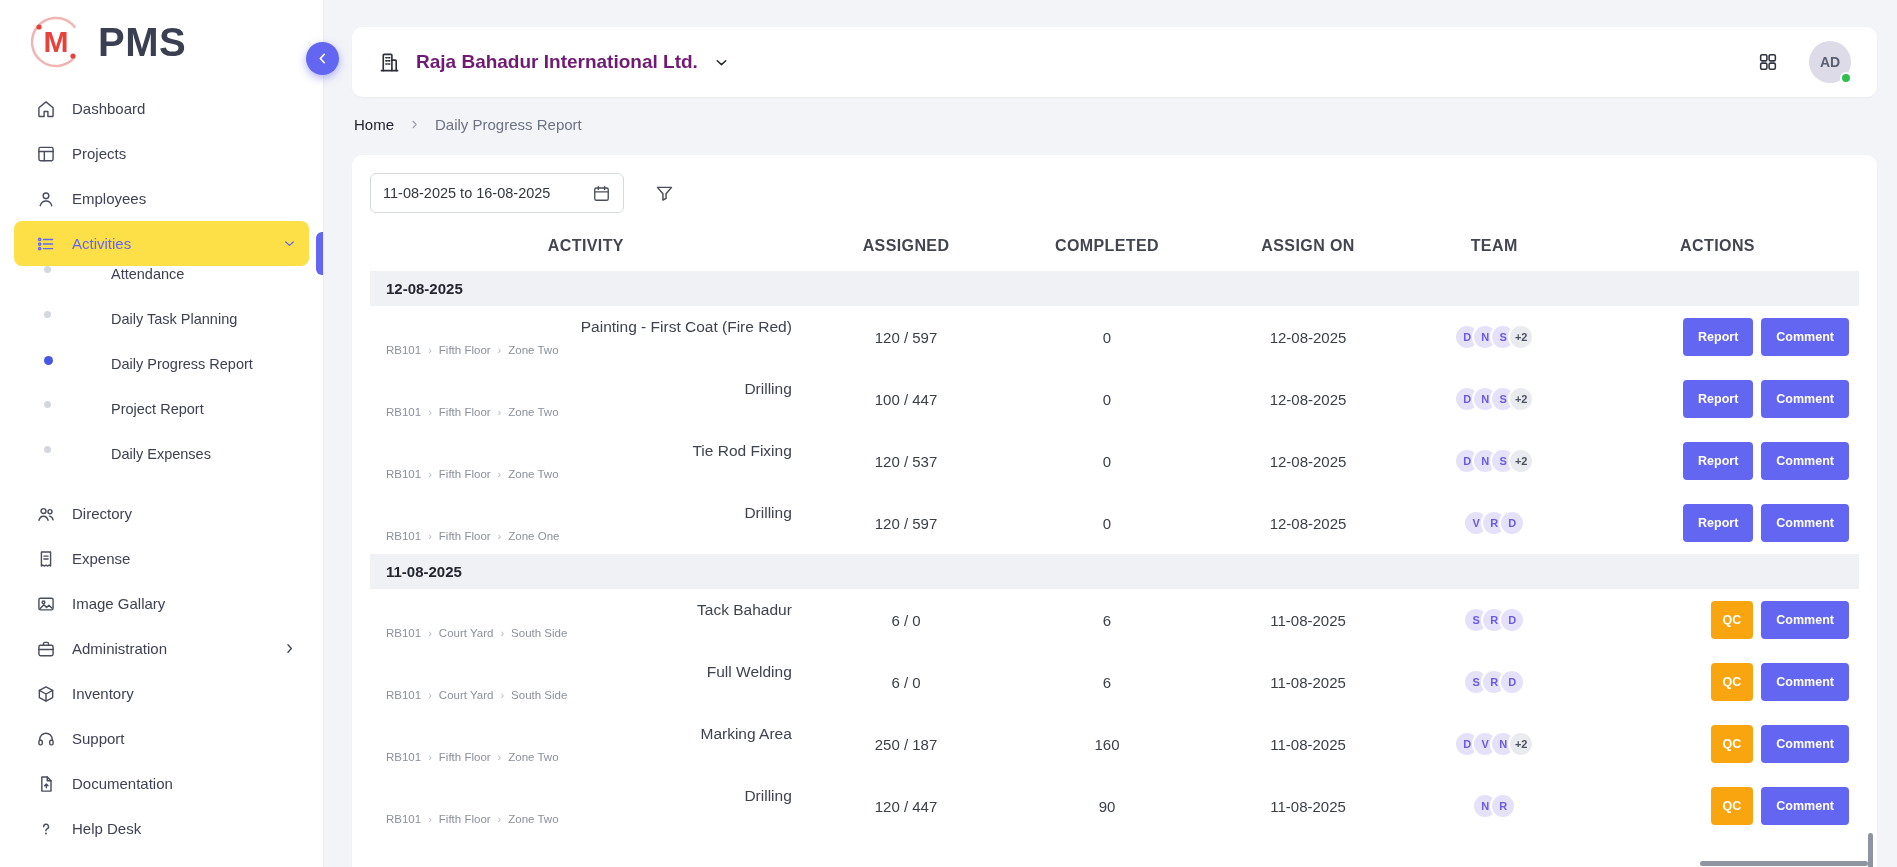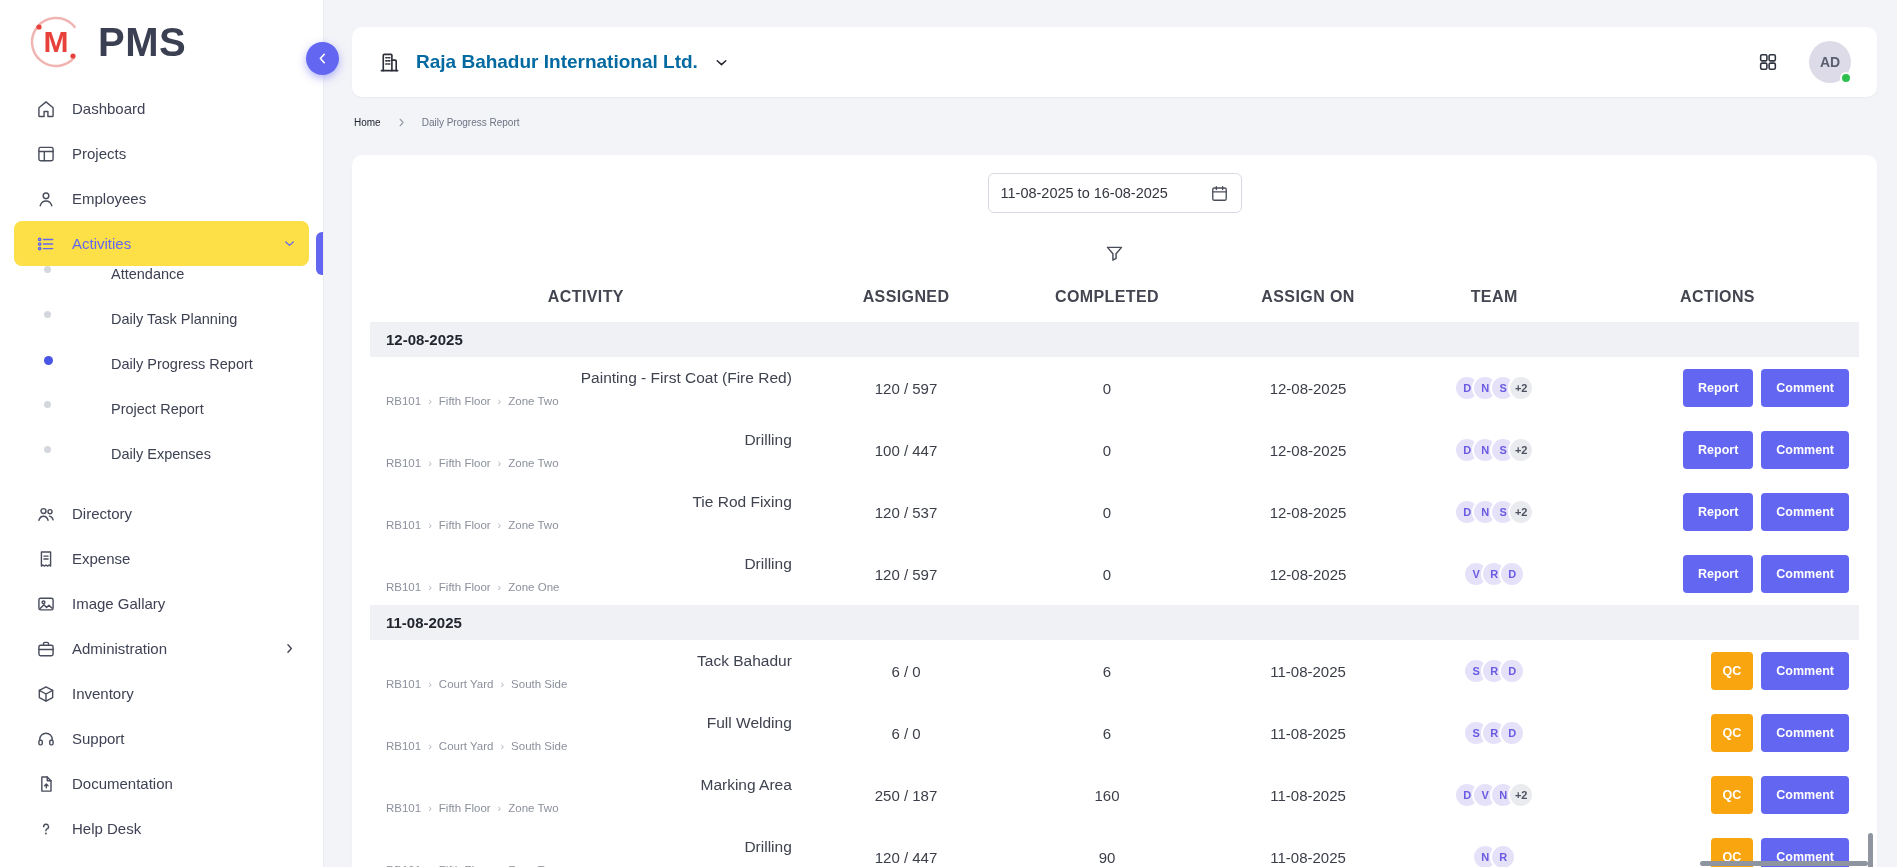--- a/index.html
+++ b/index.html
@@ -60,50 +60,50 @@
   .main { position: absolute; left: 324px; top: 0; width: 1573px; height: 867px; }
 
   .topbar {
     position: absolute; left: 28px; top: 27px; right: 20px; height: 70px;
     background: #fff; border-radius: 10px;
     display: flex; align-items: center; padding: 0 26px;
     box-shadow: 0 1px 2px rgba(16,24,40,.04);
   }
   .company { display: flex; align-items: center; gap: 15px; cursor: pointer; }
   .hicon { display: flex; color: #2c2f3a; }
-  .company-name { font-size: 19px; font-weight: 700; color: #0369a1; }
+  .company-name { font-size: 19px; font-weight: 700; color: #701a75; }
   .company .chev { display: flex; color: #23262f; }
   .topbar-right { margin-left: auto; display: flex; align-items: center; gap: 30px; }
   .apps-btn { display: flex; color: #2f3340; cursor: pointer; }
   .avatar {
     width: 42px; height: 42px; border-radius: 50%;
     background: #dcdbe7; color: #595e71;
     font-size: 14px; font-weight: 700;
     display: flex; align-items: center; justify-content: center;
     position: relative; cursor: pointer;
   }
   .status-dot {
     position: absolute; right: -1px; bottom: -1px;
     width: 12px; height: 12px; border-radius: 50%;
     background: #2fbf4f; border: 2px solid #fff;
   }
 
-  .breadcrumb { position: absolute; left: 30px; top: 116px; display: flex; align-items: center; gap: 14px; font-size: 10px; }
+  .breadcrumb { position: absolute; left: 30px; top: 116px; display: flex; align-items: center; gap: 14px; font-size: 15px; }
   .bc-home { color: #20242e; cursor: pointer; }
   .bc-sep { display: flex; color: #9aa0ac; }
   .bc-cur { color: #6d7382; }
 
   .card {
     position: absolute; left: 28px; top: 155px; right: 20px; height: 732px;
     background: #fff; border-radius: 10px;
     padding: 18px 18px 0; overflow: hidden;
     box-shadow: 0 1px 2px rgba(16,24,40,.04);
   }
 
-  .filter-row { display: flex; align-items: center; gap: 30px; flex-direction: column; }
+  .filter-row { display: flex; align-items: center; gap: 30px; }
   .date-input {
     width: 254px; height: 40px;
     border: 1px solid #d7d9e0; border-radius: 6px;
     display: flex; align-items: center; justify-content: space-between;
     padding: 0 12px; font-size: 14.5px; color: #33363f; cursor: pointer; background: #fff;
   }
   .date-input .cal { display: flex; color: #4a4e5a; }
   .filter-btn { display: flex; color: #4a4e5a; cursor: pointer; }
 
   .report-table { width: 100%; border-collapse: collapse; table-layout: fixed; margin-top: 14px; }

